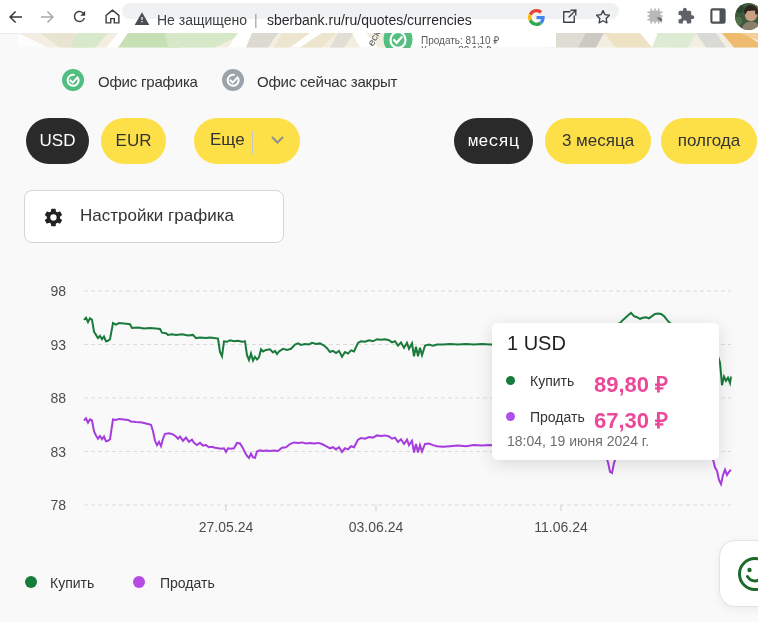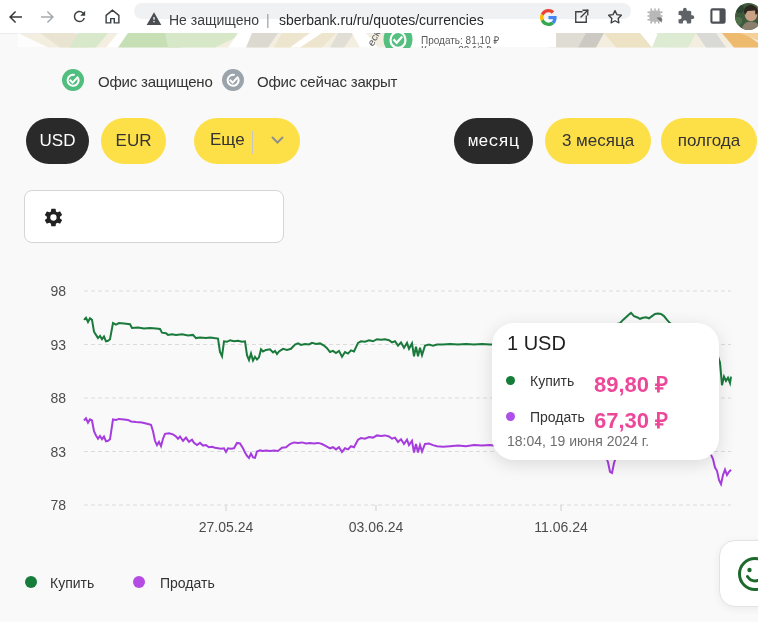--- a/index.html
+++ b/index.html
@@ -2,40 +2,40 @@
 <html><head>
 <meta charset="utf-8">
 <style>
   * { margin:0; padding:0; box-sizing:border-box; }
   html,body { width:758px; height:622px; overflow:hidden; }
   body { font-family:"Liberation Sans", sans-serif; background:#f9f9f9; position:relative; }
   .abs { position:absolute; }
 
   
   #toolbar { position:absolute; left:0; top:0; width:758px; height:33px; background:#ffffff; }
-  #addrbar { position:absolute; left:134px; top:3px; width:497px; height:16px; background:#eff1f2; border-radius:14px; }
+  #addrbar { position:absolute; left:122px; top:3px; width:497px; height:16px; background:#eff1f2; border-radius:14px; }
   .addrtext { position:absolute; top:9px; font-size:14px; color:#3d4043; }
 
   
   #mapstrip { position:absolute; left:0; top:33px; width:758px; height:15px; overflow:hidden; }
   .offtext { position:absolute; top:73px; font-size:15px; letter-spacing:-0.2px; color:#333; }
 
   
   .pill { position:absolute; top:118px; height:46px; border-radius:23px; font-size:17px; color:#333;
           display:flex; align-items:center; justify-content:center; background:#fde047; }
   .pill.dark { background:#2a2a2a; color:#fff; }
 
   
   #settings { position:absolute; left:24px; top:190px; width:260px; height:53px; background:#fff;
               border:1px solid #d5d5d5; border-radius:8px; }
   #settings span { position:absolute; left:55px; top:15px; font-size:17px; color:#333; }
 
   
   #tooltip { position:absolute; left:492px; top:323px; width:227px; height:137px; background:#fff;
-             border-radius:22px; box-shadow:0 4px 18px rgba(0,0,0,0.13); }
+             border-radius:5px; box-shadow:0 4px 18px rgba(0,0,0,0.13); }
   #tooltip .title { position:absolute; left:15px; top:9px; font-size:20px; color:#1f1f1f; }
   #tooltip .dot { position:absolute; width:9px; height:9px; border-radius:50%; }
   #tooltip .lbl { position:absolute; font-size:14px; color:#333; }
   #tooltip .val { position:absolute; font-size:22px; font-weight:bold; color:#ec4899; }
   #tooltip .ts { position:absolute; left:15px; top:110px; font-size:14px; color:#6e6e6e; }
 
   
   .bleg-dot { position:absolute; width:12px; height:12px; border-radius:50%; top:576px; }
   .bleg-text { position:absolute; top:575px; font-size:14px; color:#333; }
 
@@ -153,21 +153,21 @@
   <circle cx="398" cy="6" r="14.5" fill="#55bf80"></circle>
   <circle cx="398" cy="6.5" r="7.5" fill="none" stroke="#ffffff" stroke-width="2.2"></circle>
   <path d="M393.5 6l3.2 3.2 5.5-6" fill="none" stroke="#ffffff" stroke-width="2.2"></path>
 </svg>
 
 <svg class="abs" style="left:62px;top:69px" width="22" height="22" viewBox="0 0 22 22">
   <circle cx="11" cy="11" r="11" fill="#4fbe7e"></circle>
   <path d="M16.2 9.2 A 5.5 5.5 0 1 1 12.7 6" fill="none" stroke="#fff" stroke-width="2"></path>
   <path d="M7.8 10.8l2.8 2.8 5.6-6.0" fill="none" stroke="#fff" stroke-width="2"></path>
 </svg>
-<span class="offtext" style="left:98px">Офис защищено</span>
+<span class="offtext" style="left:98px">Офис графика</span>
 <svg class="abs" style="left:222px;top:69px" width="22" height="22" viewBox="0 0 22 22">
   <circle cx="11" cy="11" r="11" fill="#9ba3ab"></circle>
   <path d="M16.2 9.2 A 5.5 5.5 0 1 1 12.7 6" fill="none" stroke="#fff" stroke-width="2"></path>
   <path d="M7.8 10.8l2.8 2.8 5.6-6.0" fill="none" stroke="#fff" stroke-width="2"></path>
 </svg>
 <span class="offtext" style="left:257px">Офис сейчас закрыт</span>
 
 <div class="pill dark" style="left:26px; width:63px;">USD</div>
 <div class="pill" style="left:101px; width:65px;">EUR</div>
 <div class="pill" style="left:194px; width:106px;">
@@ -178,20 +178,21 @@
   </svg>
 </div>
 <div class="pill dark" style="left:454px; width:79px;font-family:Liberation Mono, monospace;">месяц</div>
 <div class="pill" style="left:545px; width:106px;">3 месяца</div>
 <div class="pill" style="left:661px; width:96px;">полгода</div>
 
 <div id="settings">
   <svg class="abs" style="left:18px;top:16px" width="21" height="21" viewBox="0 0 24 24">
     <path d="M19.4 13c.04-.33.06-.66.06-1s-.02-.67-.06-1l2.1-1.65a.5.5 0 0 0 .12-.64l-2-3.46a.5.5 0 0 0-.6-.22l-2.49 1a7.3 7.3 0 0 0-1.73-1l-.38-2.65A.5.5 0 0 0 13.92 2h-4a.5.5 0 0 0-.5.42L9.05 5.07a7.3 7.3 0 0 0-1.73 1l-2.49-1a.5.5 0 0 0-.6.22l-2 3.46a.5.5 0 0 0 .12.64L4.45 11c-.04.33-.06.66-.06 1s.02.67.06 1l-2.1 1.65a.5.5 0 0 0-.12.64l2 3.46c.14.24.42.34.6.22l2.49-1a7.3 7.3 0 0 0 1.73 1l.38 2.65c.04.24.25.42.5.42h4c.25 0 .46-.18.5-.42l.38-2.65a7.3 7.3 0 0 0 1.73-1l2.49 1c.24.1.52 0 .6-.22l2-3.46a.5.5 0 0 0-.12-.64L19.4 13zm-7.48 2.6a3.6 3.6 0 1 1 0-7.2 3.6 3.6 0 0 1 0 7.2z" fill="#222"></path>
   </svg>
+  <span>Настройки графика</span>
 </div>
 
 <svg class="abs" style="left:0;top:270px" width="758" height="275" viewBox="0 0 758 275">
 
   <g stroke="#dbdbdb" stroke-width="1" stroke-dasharray="4 3">
     <line x1="84" y1="21" x2="731" y2="21"></line>
     <line x1="84" y1="74.5" x2="731" y2="74.5"></line>
     <line x1="84" y1="128" x2="731" y2="128"></line>
     <line x1="84" y1="181.5" x2="731" y2="181.5"></line>
     <line x1="84" y1="235" x2="731" y2="235"></line>

